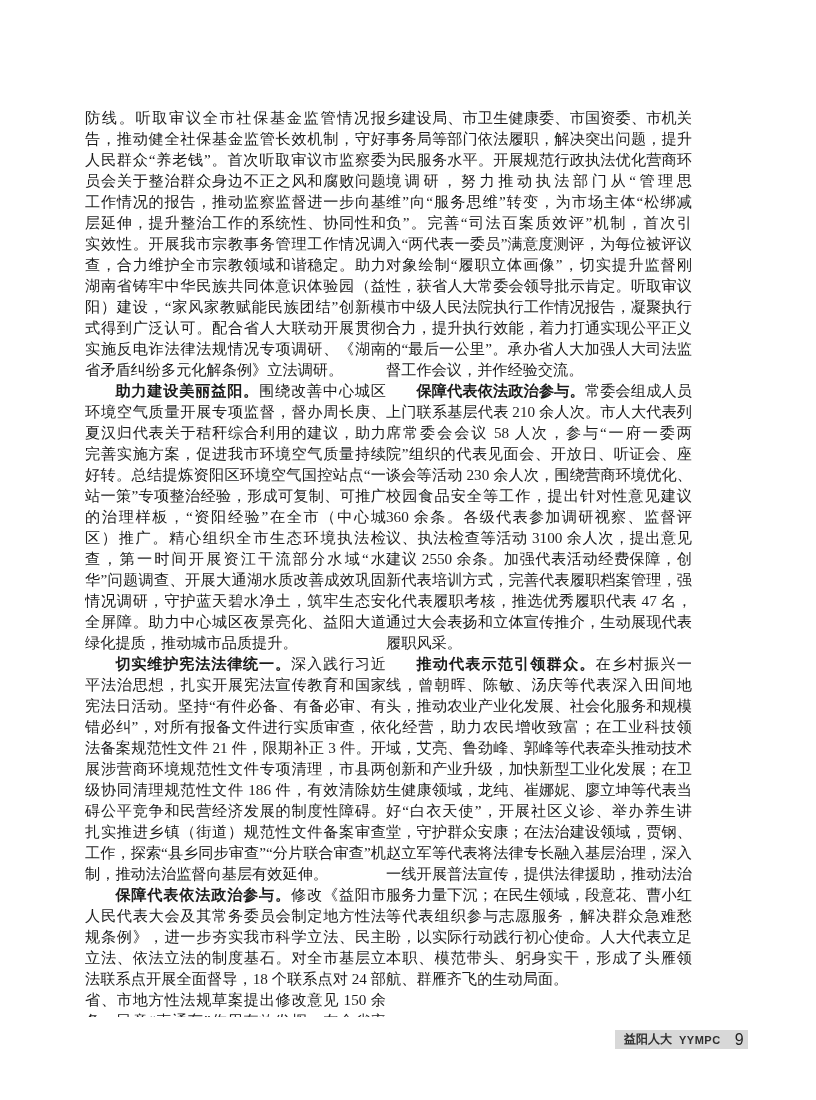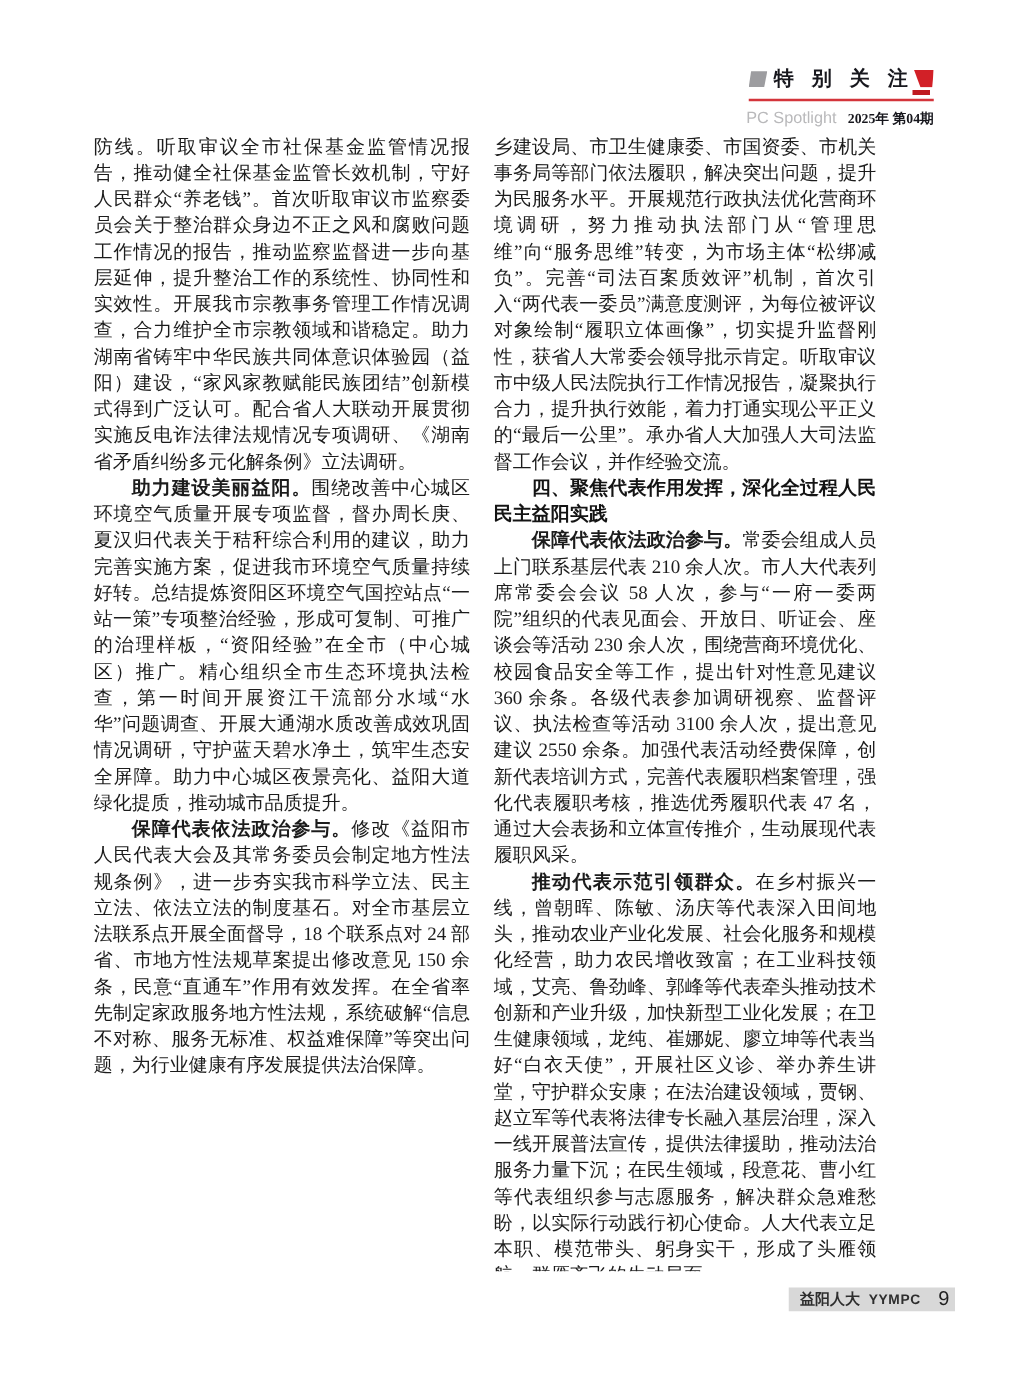--- a/index.html
+++ b/index.html
@@ -84,23 +84,22 @@
   .sub-issue {
     font-size: 11px;
     font-weight: bold;
     color: #17171d;
   }
 
   
   .content {
     position: absolute;
     top: 107px;
-    left: 75px;
+    left: 85px;
     display: flex;
-    gap: 19px;
   }
   .col {
     font-size: 15.2px;
     line-height: 21px;
     text-align: justify;
     overflow: hidden;
   }
   .col-left  { width: 301px; height: 910px; }
   .col-right { width: 306px; height: 910px; }
   .para { text-indent: 2em; }
@@ -122,21 +121,20 @@
     top: 1030px;
     left: 615px;
     width: 133px;
     height: 19px;
     background: #d8d8d8;
     display: flex;
     align-items: center;
     gap: 7px;
     padding: 0 9px;
     font-family: "Liberation Sans", "DejaVu Sans", sans-serif;
-    margin-left: 16px;
   }
   .footer-journal {
     font-weight: bold;
     font-size: 12px;
     color: #2e2e2e;
     white-space: nowrap;
   }
   .footer-en {
     font-weight: bold;
     font-size: 11px;
@@ -154,48 +152,33 @@
     font-size: 16px;
     color: #1f1f1f;
     line-height: 1;
   }
 </style>
 </head>
 <body>
 
 <div class="page">
 
-  <header class="page-header">
-    <div class="header-row">
-      <span class="gray-shape"></span>
-      <span class="header-title">特 别 关 注</span>
-      <span class="red-shape-wrap">
-        <span class="red-main"></span>
-        <span class="red-tail"></span>
-      </span>
-    </div>
-    <div class="header-rule"></div>
-    <div class="header-sub">
-      <span class="sub-en">PC Spotlight</span>
-      <span class="sub-issue">2025年 第04期</span>
-    </div>
-  </header>
 
   <main class="content">
 
     <div class="col col-left">
       <p class="para continuation"><span>防线。听取审议全市社保基金监管情况报告，推动健全社保基金监管长效机制，守好人民群众“养老钱”。首次听取审议市监察委员会关于整治群众身边不正之风和腐败问题工作情况的报告，推动监察监督进一步向基层延伸，提升整治工作的系统性、协同性和实效性。开展我市宗教事务管理工作情况调查，合力维护全市宗教领域和谐稳定。助力湖南省铸牢中华民族共同体意识体验园（益阳）建设，“家风家教赋能民族团结”创新模式得到广泛认可。配合省人大联动开展贯彻实施反电诈法律法规情况专项调研、《湖南省矛盾纠纷多元化解条例》立法调研。</span></p>
       <p class="para"><span class="lead">助力建设美丽益阳。</span><span>围绕改善中心城区环境空气质量开展专项监督，督办周长庚、夏汉归代表关于秸秆综合利用的建议，助力完善实施方案，促进我市环境空气质量持续好转。总结提炼资阳区环境空气国控站点“一站一策”专项整治经验，形成可复制、可推广的治理样板，“资阳经验”在全市（中心城区）推广。精心组织全市生态环境执法检查，第一时间开展资江干流部分水域“水华”问题调查、开展大通湖水质改善成效巩固情况调研，守护蓝天碧水净土，筑牢生态安全屏障。助力中心城区夜景亮化、益阳大道绿化提质，推动城市品质提升。</span></p>
+      <p class="para"><span class="lead">切实维护宪法法律统一。</span><span>深入践行习近平法治思想，扎实开展宪法宣传教育和国家宪法日活动。坚持“有件必备、有备必审、有错必纠”，对所有报备文件进行实质审查，依法备案规范性文件 21 件，限期补正 3 件。开展涉营商环境规范性文件专项清理，市县两级协同清理规范性文件 186 件，有效清除妨碍公平竞争和民营经济发展的制度性障碍。扎实推进乡镇（街道）规范性文件备案审查工作，探索“县乡同步审查”“分片联合审查”机制，推动法治监督向基层有效延伸。</span></p>
       <p class="para"><span class="lead">保障代表依法政治参与。</span><span>修改《益阳市人民代表大会及其常务委员会制定地方性法规条例》，进一步夯实我市科学立法、民主立法、依法立法的制度基石。对全市基层立法联系点开展全面督导，18 个联系点对 24 部省、市地方性法规草案提出修改意见 150 余条，民意“直通车”作用有效发挥。在全省率先制定家政服务地方性法规，系统破解“信息不对称、服务无标准、权益难保障”等突出问题，为行业健康有序发展提供法治保障。</span></p>
 
     </div>
 
     <div class="col col-right">
       <p class="para continuation"><span>乡建设局、市卫生健康委、市国资委、市机关事务局等部门依法履职，解决突出问题，提升为民服务水平。开展规范行政执法优化营商环境调研，努力推动执法部门从“管理思维”向“服务思维”转变，为市场主体“松绑减负”。完善“司法百案质效评”机制，首次引入“两代表一委员”满意度测评，为每位被评议对象绘制“履职立体画像”，切实提升监督刚性，获省人大常委会领导批示肯定。听取审议市中级人民法院执行工作情况报告，凝聚执行合力，提升执行效能，着力打通实现公平正义的“最后一公里”。承办省人大加强人大司法监督工作会议，并作经验交流。</span></p>
-      <h3 class="heading">四、聚焦代表作用发挥，深化全过程人民民主益阳实践</h3>
       <p class="para"><span class="lead">保障代表依法政治参与。</span><span>常委会组成人员上门联系基层代表 210 余人次。市人大代表列席常委会会议 58 人次，参与“一府一委两院”组织的代表见面会、开放日、听证会、座谈会等活动 230 余人次，围绕营商环境优化、校园食品安全等工作，提出针对性意见建议 360 余条。各级代表参加调研视察、监督评议、执法检查等活动 3100 余人次，提出意见建议 2550 余条。加强代表活动经费保障，创新代表培训方式，完善代表履职档案管理，强化代表履职考核，推选优秀履职代表 47 名，通过大会表扬和立体宣传推介，生动展现代表履职风采。</span></p>
       <p class="para"><span class="lead">推动代表示范引领群众。</span><span>在乡村振兴一线，曾朝晖、陈敏、汤庆等代表深入田间地头，推动农业产业化发展、社会化服务和规模化经营，助力农民增收致富；在工业科技领域，艾亮、鲁劲峰、郭峰等代表牵头推动技术创新和产业升级，加快新型工业化发展；在卫生健康领域，龙纯、崔娜妮、廖立坤等代表当好“白衣天使”，开展社区义诊、举办养生讲堂，守护群众安康；在法治建设领域，贾钢、赵立军等代表将法律专长融入基层治理，深入一线开展普法宣传，提供法律援助，推动法治服务力量下沉；在民生领域，段意花、曹小红等代表组织参与志愿服务，解决群众急难愁盼，以实际行动践行初心使命。人大代表立足本职、模范带头、躬身实干，形成了头雁领航、群雁齐飞的生动局面。</span></p>
 
     </div>
 
   </main>
 
   <footer class="page-footer">
     <span class="footer-journal">益阳人大</span>
     <span class="footer-en">YYMPC</span>

